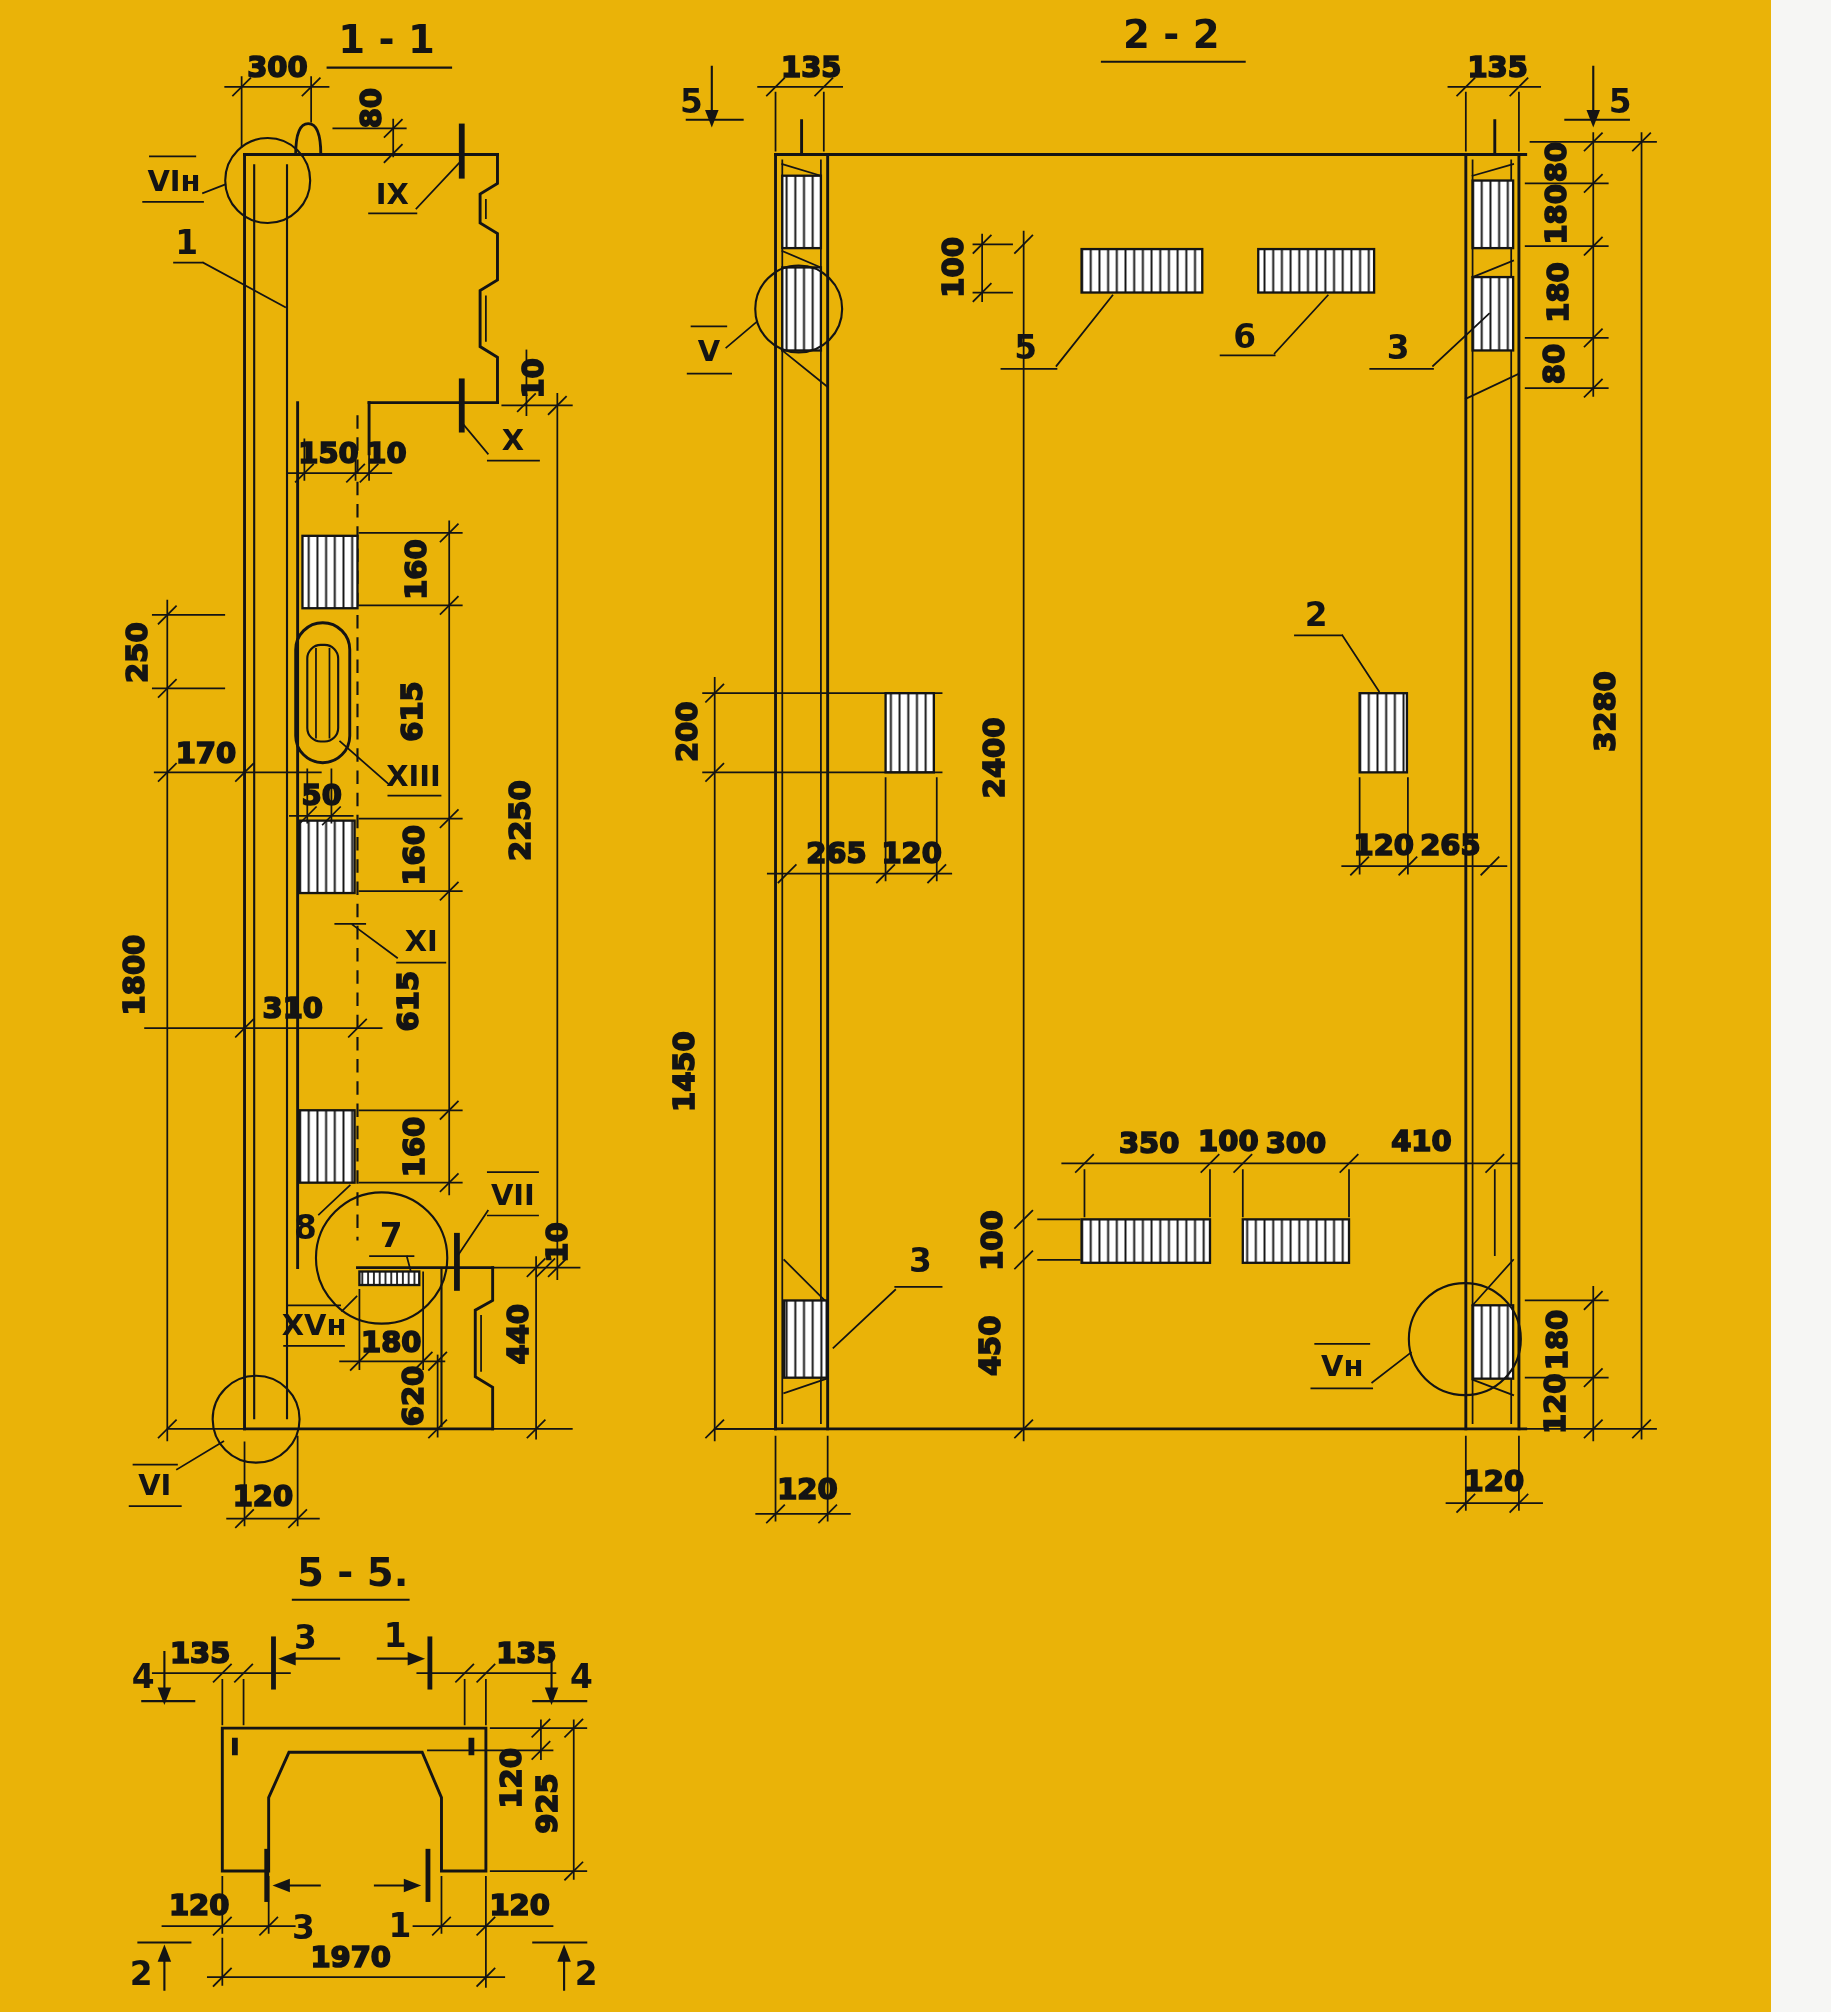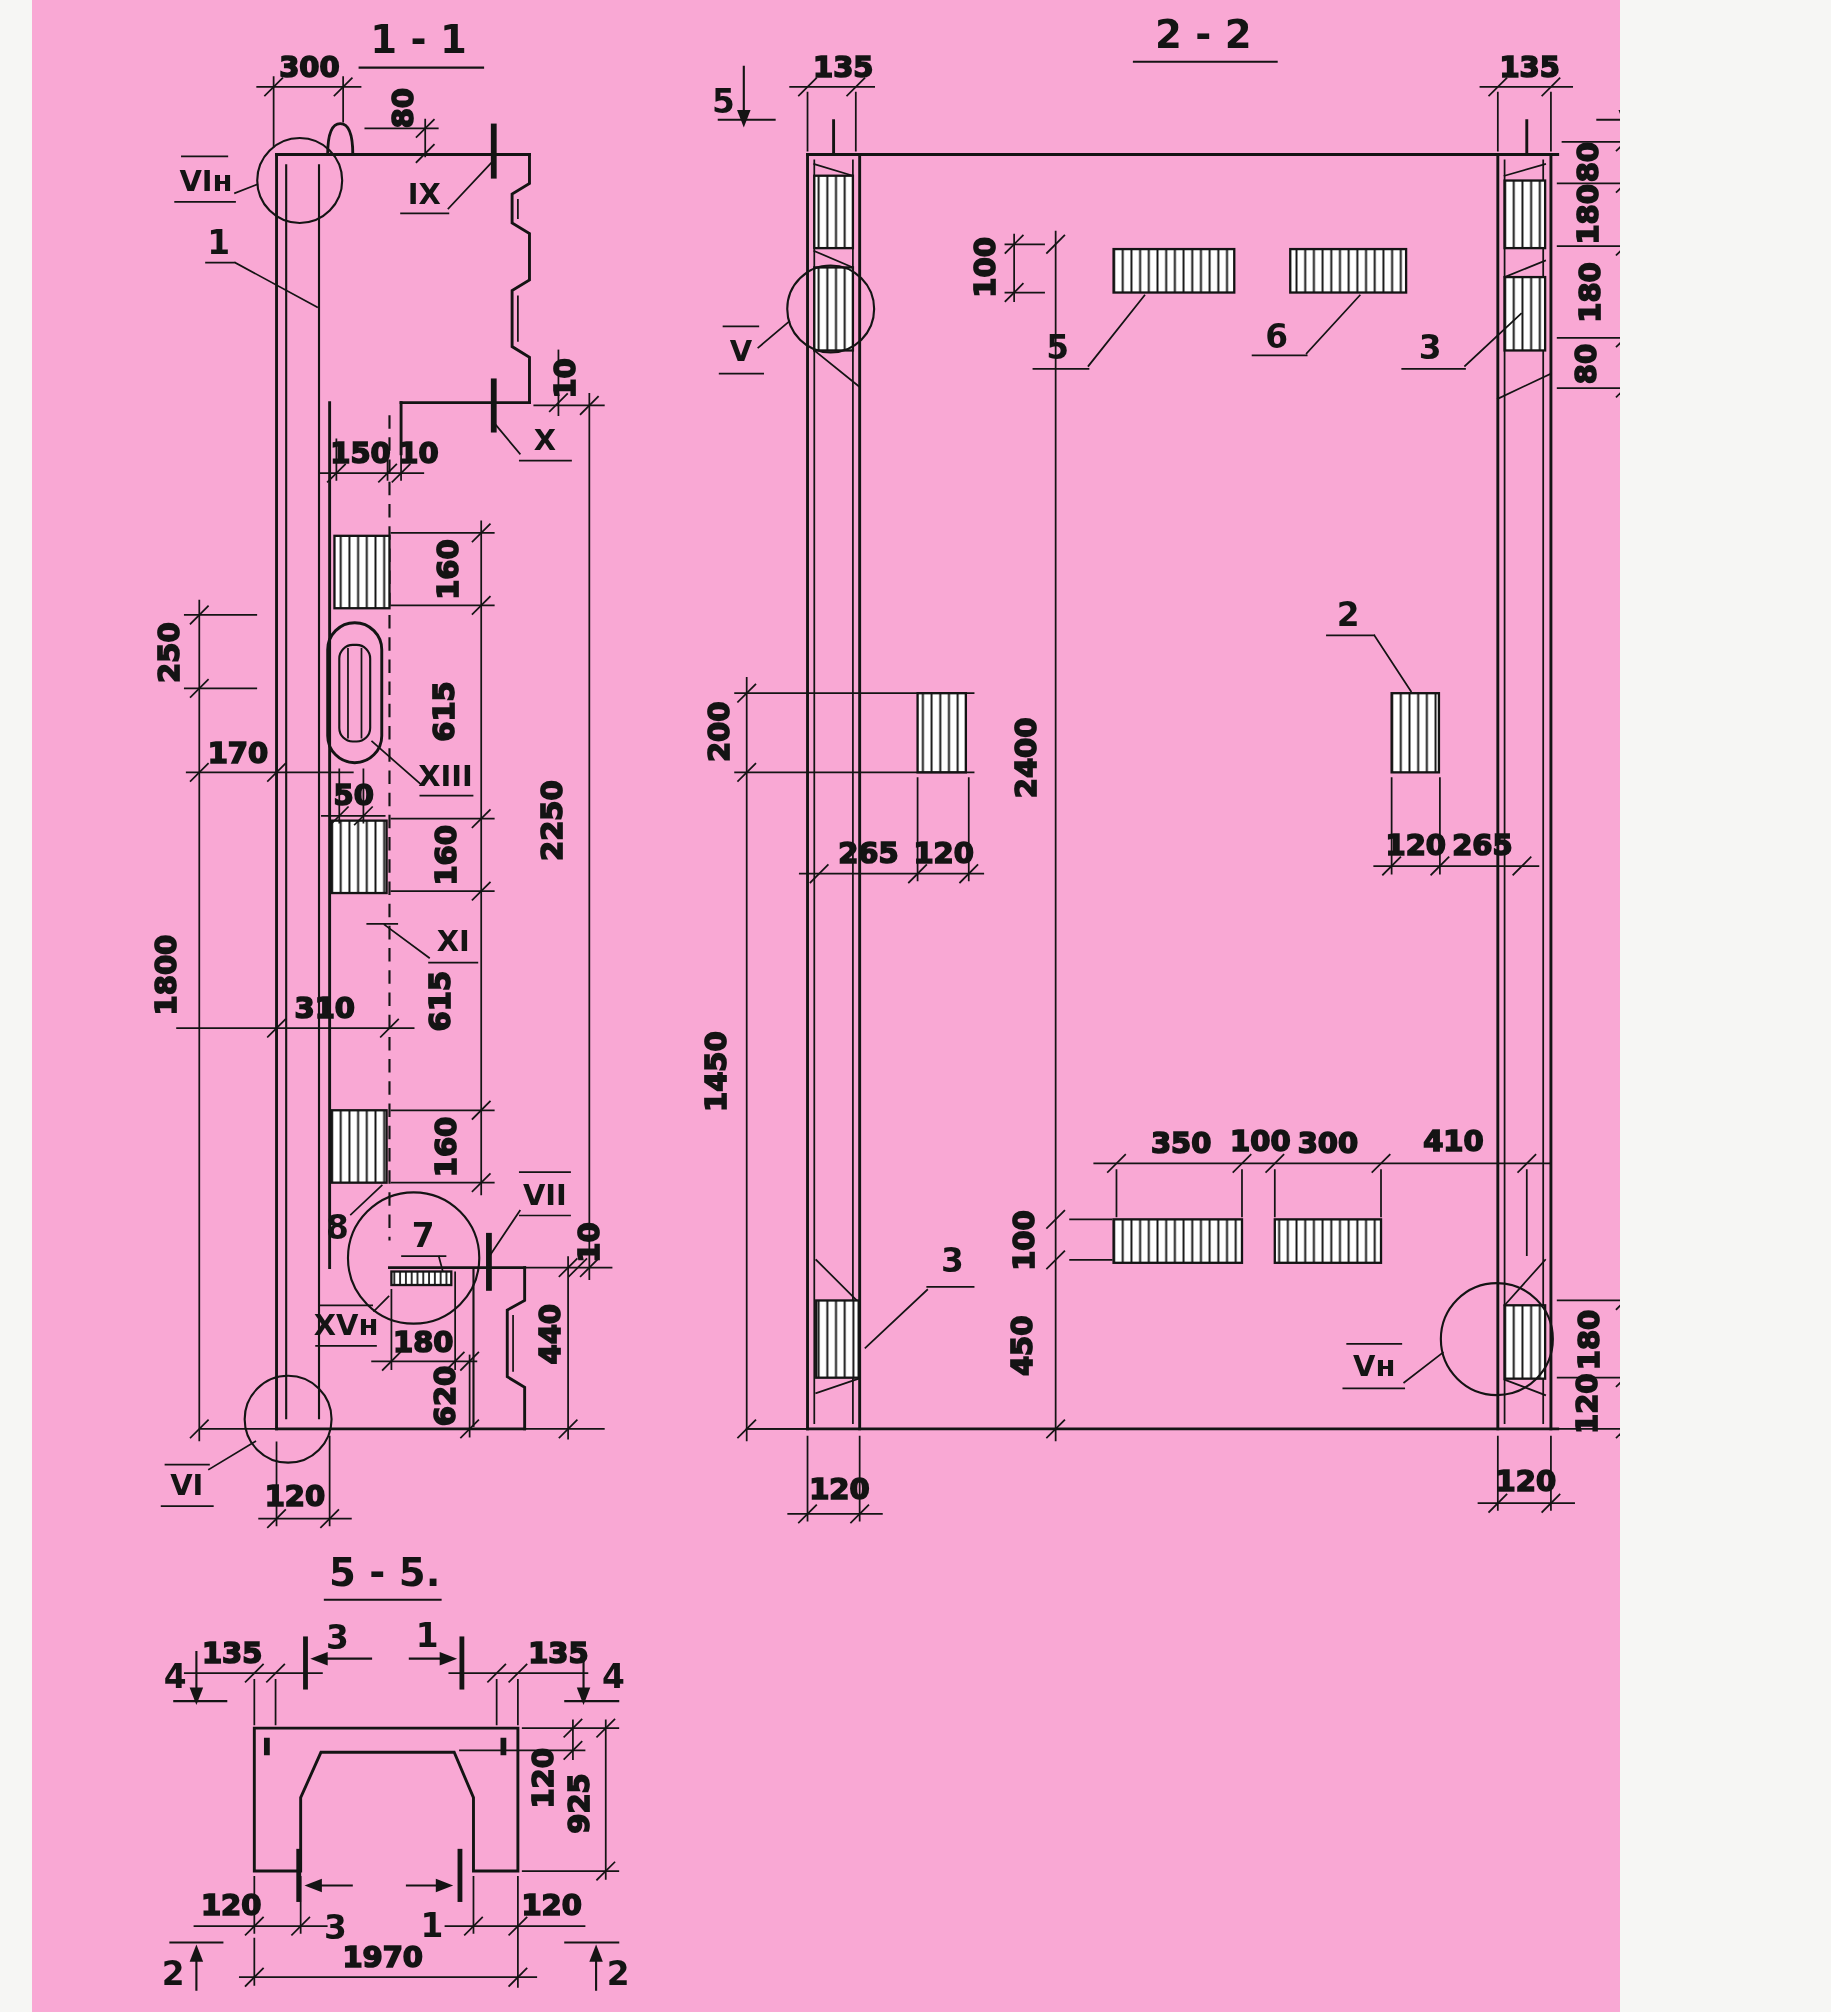--- a/index.html
+++ b/index.html
@@ -1,16 +1,16 @@
 <!DOCTYPE html>
 <html><head>
 <meta charset="utf-8">
 <style>
   html,body{margin:0;padding:0;background:#f6f6f4;}
-  #page{width:1588px;height:2012px;background:#f9a8d4;position:relative;overflow:hidden;margin-left:32px;}
+  #page{width:1771px;height:2012px;background:#eab308;position:relative;overflow:hidden;}
   svg{display:block;}
   .tx{font-family:"DejaVu Sans",sans-serif;font-weight:700;font-size:30px;fill:#141414;text-anchor:middle;}
   .tl{font-size:40px;}
   .tm{font-size:34px;}
   .outline{stroke:#141414;stroke-width:3;fill:none;stroke-linecap:square;}
   .thin{stroke:#141414;stroke-width:1.8;fill:none;stroke-linecap:square;}
   .mid{stroke:#141414;stroke-width:2.2;fill:none;}
   .thick{stroke:#141414;stroke-width:6;fill:none;}
   .cut5{stroke:#141414;stroke-width:5;fill:none;}
   .dash{stroke-dasharray:14 9;}

